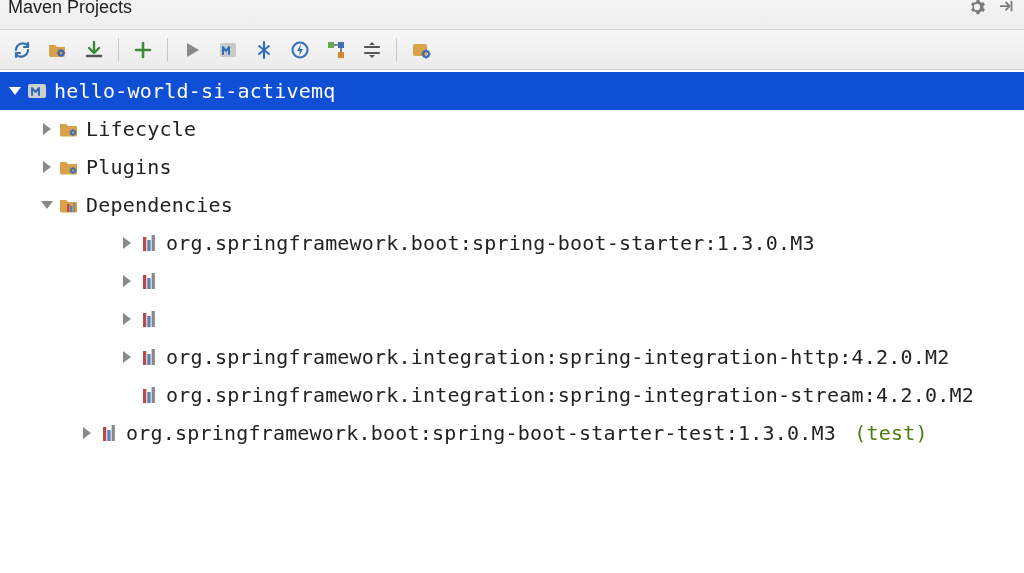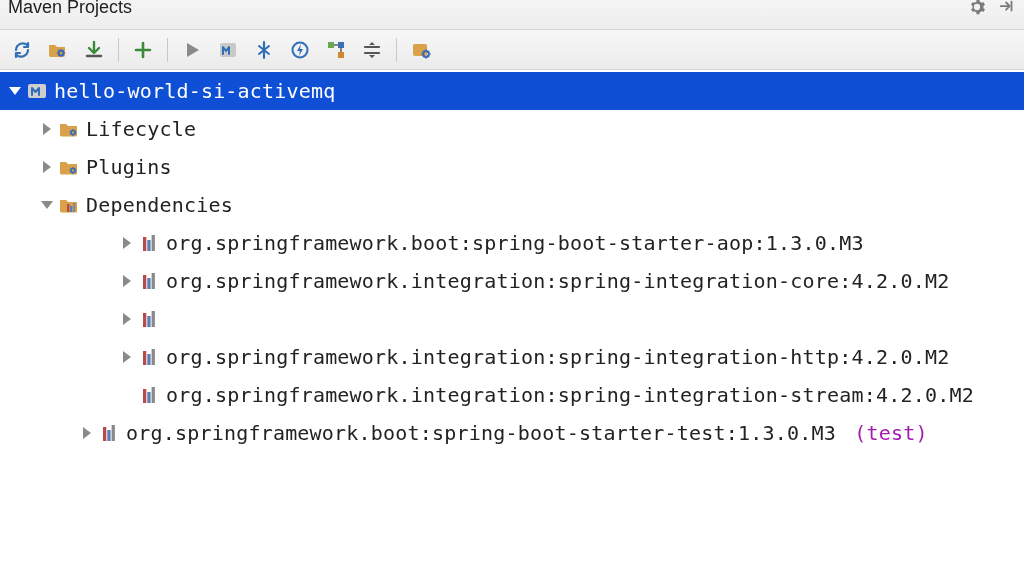--- a/index.html
+++ b/index.html
@@ -81,21 +81,21 @@
     flex-shrink: 0;
   }
   .label {
     font-family: Menlo, Consolas, monospace;
     font-size: 20px;
     letter-spacing: 0.2px;
     white-space: nowrap;
   }
   .row.selected .label { color: #fff; }
   .label .scope {
-    color: #a21caf;
+    color: #4d7c0f;
     margin-left: 6px;
   }
   .row.selected .label { font-family: Menlo, Consolas, monospace; }
 
   
   svg { display: block; }
 </style>
 </head>
 <body>
 
@@ -385,37 +385,36 @@
           <svg width="16" height="16" viewBox="0 0 16 16">
             <use href="#ic-arr-right"></use>
           </svg>
         </span>
     </span>
     <span class="node-icon">
         <svg width="14" height="18" viewBox="0 0 14 18">
           <use href="#ic-lib-bars"></use>
         </svg>
       </span>
-    <span class="label">org.springframework.boot:spring-boot-starter-aop:1.3.0.M3</span>
+    <span class="label">org.springframework.boot:spring-boot-starter:1.3.0.M3</span>
   </div>
   <div class="row">
     <span class="indent" style="width:112px"></span>
     <span class="arrow">
       <span>
           <svg width="16" height="16" viewBox="0 0 16 16">
             <use href="#ic-arr-right"></use>
           </svg>
         </span>
     </span>
     <span class="node-icon">
         <svg width="14" height="18" viewBox="0 0 14 18">
           <use href="#ic-lib-bars"></use>
         </svg>
       </span>
-    <span class="label">org.springframework.integration:spring-integration-core:4.2.0.M2</span>
   </div>
   <div class="row">
     <span class="indent" style="width:112px"></span>
     <span class="arrow">
       <span>
           <svg width="16" height="16" viewBox="0 0 16 16">
             <use href="#ic-arr-right"></use>
           </svg>
         </span>
     </span>

